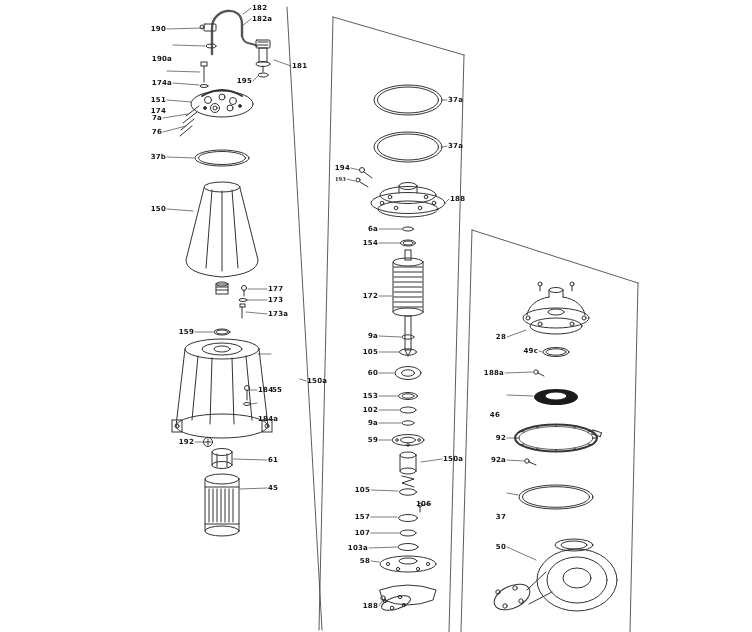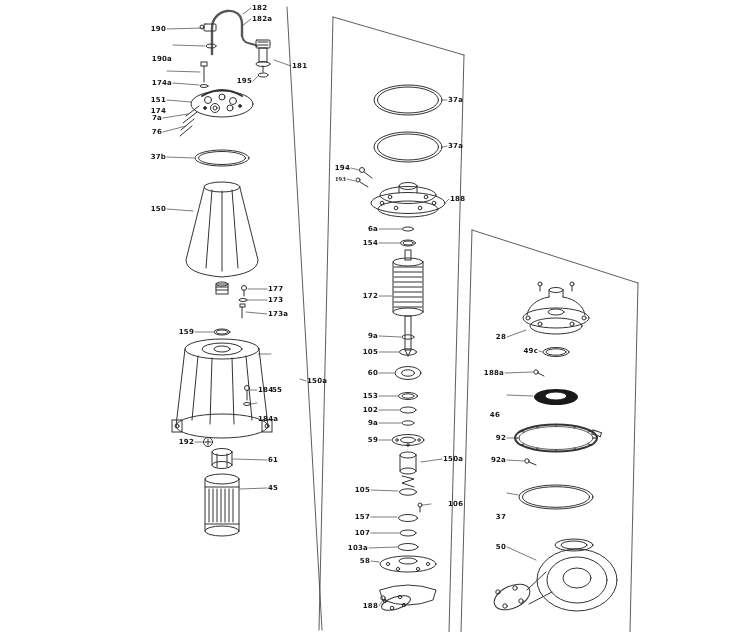--- a/index.html
+++ b/index.html
@@ -433,21 +433,21 @@
       <div class="part-label" style="top: 292px; right: 374px; color: rgb(21, 21, 21);">172</div>
       <div class="part-label" style="top: 332px; right: 374px; color: rgb(21, 21, 21);">9a</div>
       <div class="part-label" style="top: 348px; right: 374px; color: rgb(21, 21, 21);">105</div>
       <div class="part-label" style="top: 369px; right: 374px; color: rgb(21, 21, 21);">60</div>
       <div class="part-label" style="top: 392px; right: 374px; color: rgb(21, 21, 21); text-align: center;">153</div>
       <div class="part-label" style="top: 406px; right: 374px; color: rgb(21, 21, 21);">102</div>
       <div class="part-label" style="top: 419px; right: 374px; color: rgb(21, 21, 21);">9a</div>
       <div class="part-label" style="top: 436px; right: 374px; color: rgb(21, 21, 21);">59</div>
       <div class="part-label" style="top: 455px; left: 443px; color: rgb(21, 21, 21);">150a</div>
       <div class="part-label" style="top: 486px; right: 382px; color: rgb(21, 21, 21);">105</div>
-      <div class="part-label" style="top: 500px; left: 448px; color: rgb(21, 21, 21); text-align: right;">106</div>
+      <div class="part-label" style="top: 500px; left: 416px; color: rgb(21, 21, 21); text-align: right;">106</div>
       <div class="part-label" style="top: 513px; right: 382px; color: rgb(21, 21, 21);">157</div>
       <div class="part-label" style="top: 529px; right: 382px; color: rgb(21, 21, 21);">107</div>
       <div class="part-label" style="top: 544px; right: 384px; color: rgb(21, 21, 21);">103a</div>
       <div class="part-label" style="top: 557px; right: 382px; color: rgb(21, 21, 21);">58</div>
       <div class="part-label" style="top: 602px; right: 374px; color: rgb(21, 21, 21);">188</div>
       <div class="part-label" style="top: 333px; right: 246px; color: rgb(21, 21, 21);">28</div>
       <div class="part-label" style="top: 347px; right: 214px; color: rgb(21, 21, 21);">49c</div>
       <div class="part-label" style="top: 369px; right: 248px; color: rgb(21, 21, 21);">188a</div>
       <div class="part-label" style="top: 391px; right: 252px; color: rgb(21, 21, 21); margin-top: 20px;">46</div>
       <div class="part-label" style="top: 434px; right: 246px; color: rgb(21, 21, 21);">92</div>

